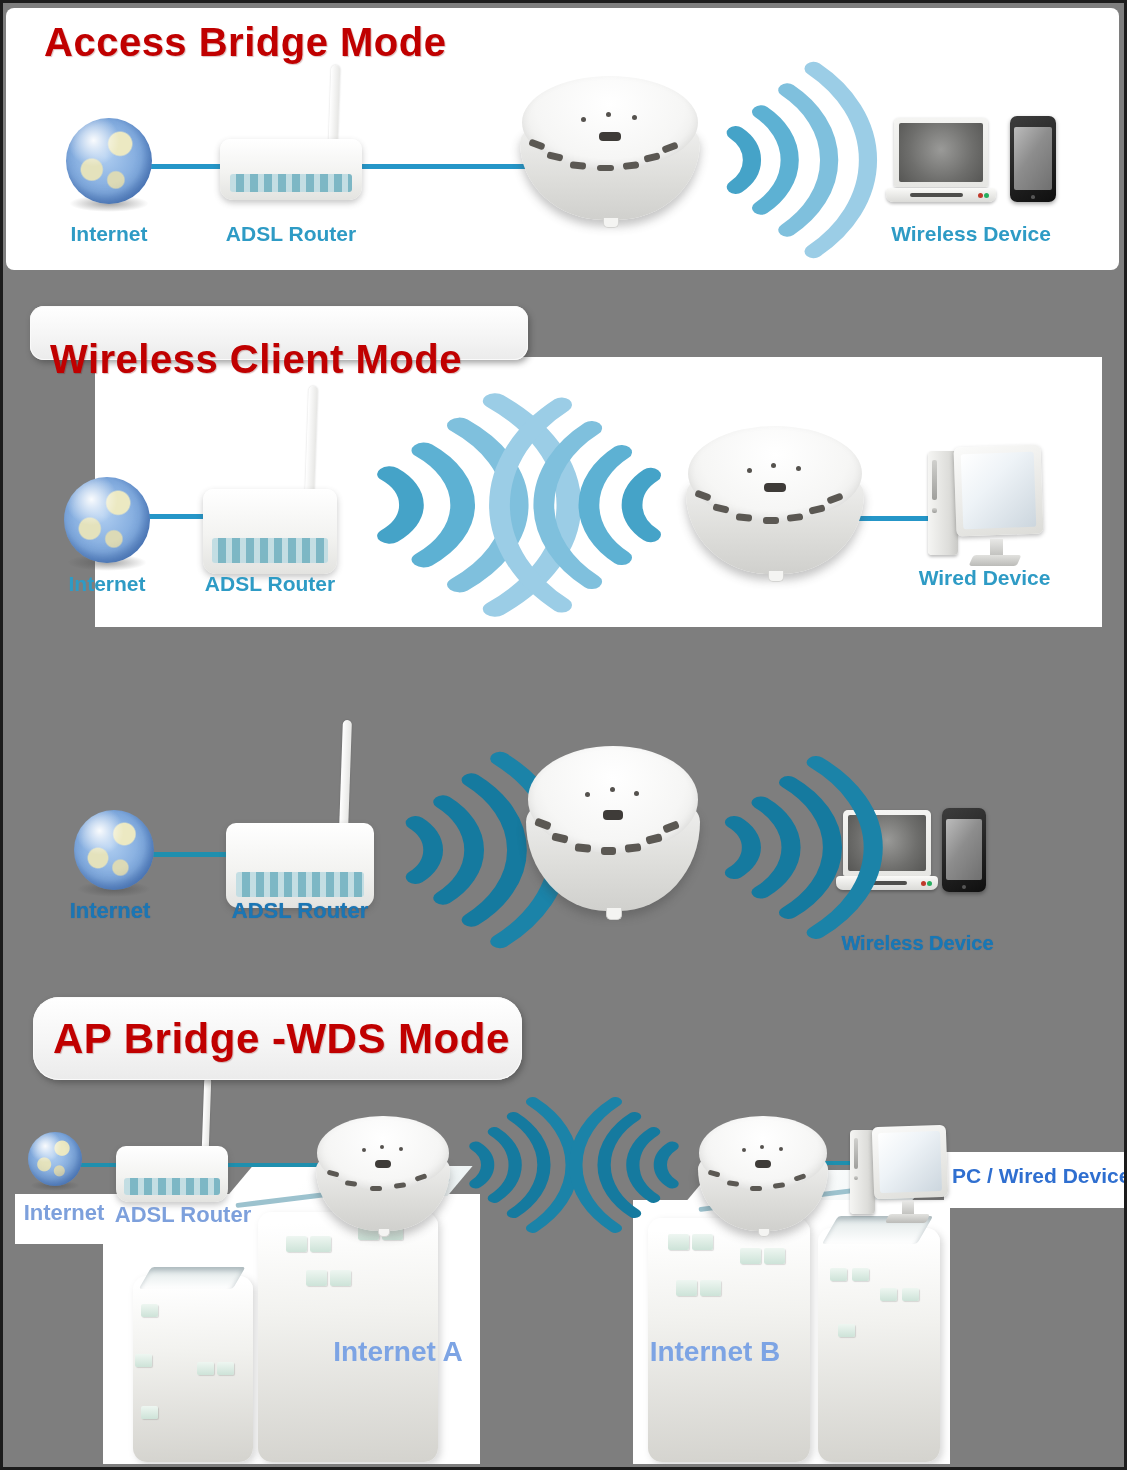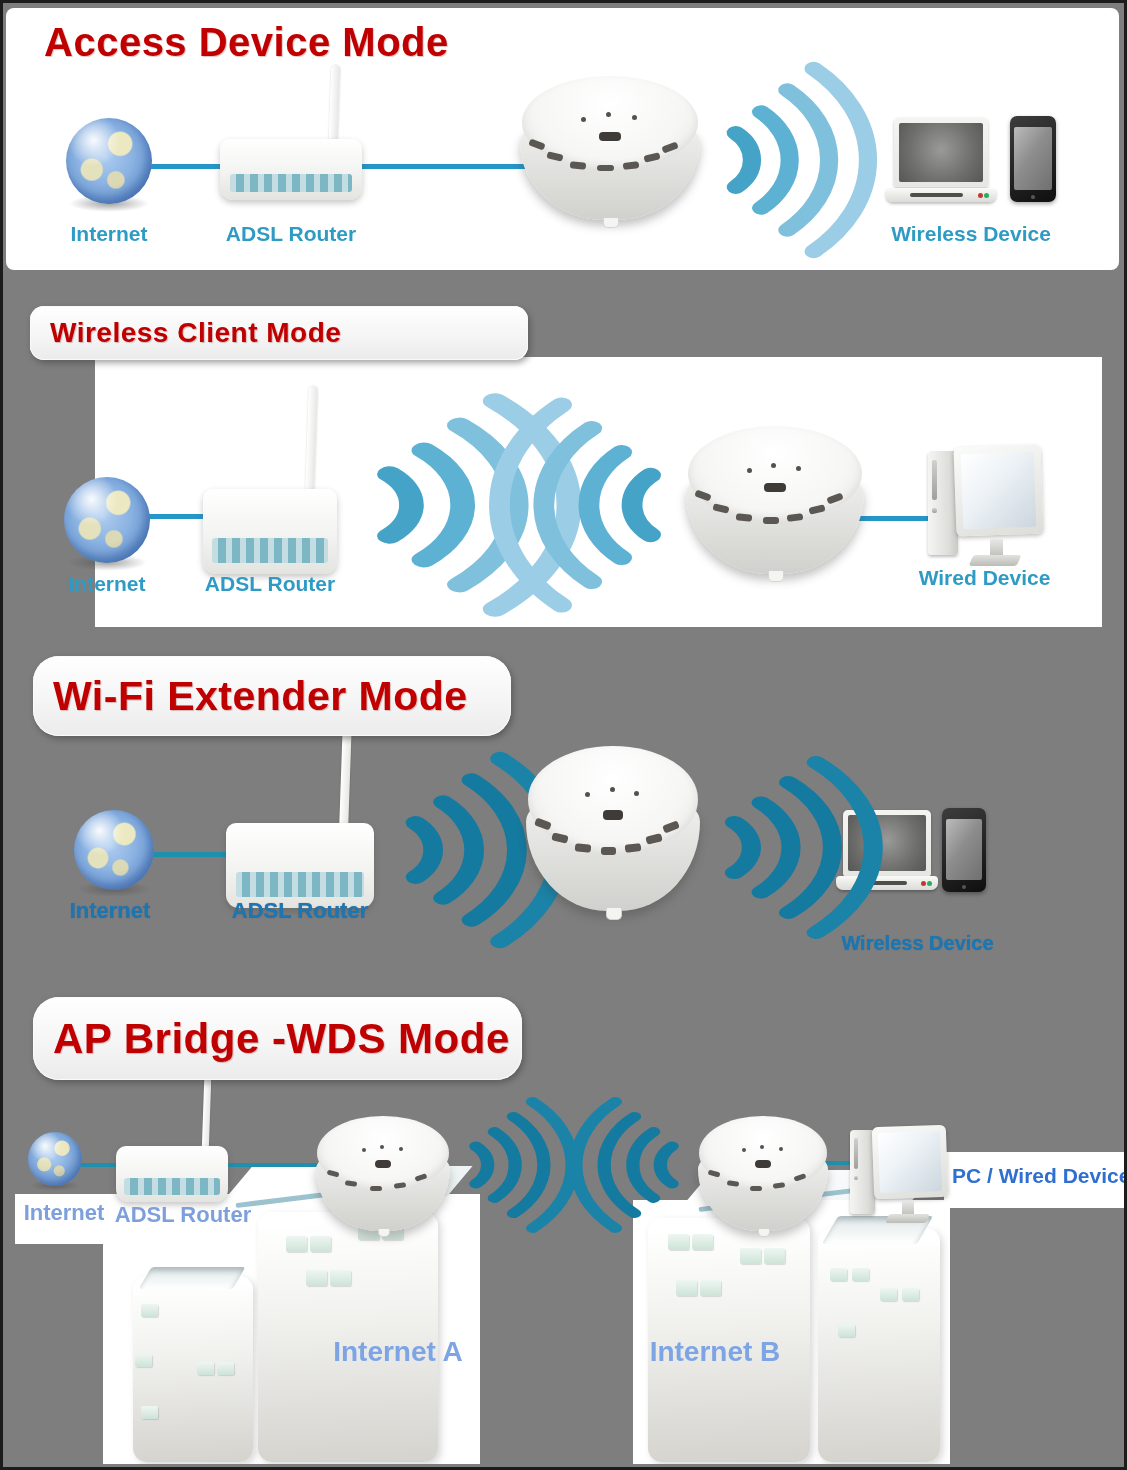--- a/index.html
+++ b/index.html
@@ -123,21 +123,21 @@
     transform:skewX(-40deg);z-index:1;}
   .parapet{position:absolute;height:5px;background:#9cc2ce;z-index:2;border-radius:2px;}
 </style>
 </head>
 <body>
 
 <div class="screen">
 
   <div class="panel" style="left:6px;top:8px;width:1113px;height:262px;border-radius:8px;"></div>
 
-  <div class="rtitle" style="left:44px;top:20px;font-size:40px;">Access Device Mode</div>
+  <div class="rtitle" style="left:44px;top:20px;font-size:40px;">Access Bridge Mode</div>
 
   <div class="hline" style="left:140px;top:164px;width:392px;"></div>
 
   <div class="globe" style="left:66px;top:118px;width:86px;height:86px;">
       <i class="gshadow"></i>
       <i class="gball"></i>
     </div>
   <div class="lbl" style="left:56px;top:222px;width:106px;">Internet</div>
 
   <div class="router" style="left:220px;top:68px;width:142px;height:132px;">
@@ -182,21 +182,21 @@
         <span class="led g"></span>
       </div>
   </div>
   <div class="phone" style="left:1010px;top:116px;width:46px;height:86px;">
       <i class="pscr"></i>
       <i class="phome"></i>
     </div>
   <div class="lbl" style="left:876px;top:222px;width:190px;">Wireless Device</div>
 
   <div class="pill" style="left:30px;top:306px;width:498px;height:54px;border-radius:14px;">
-    <span style="font-size:28px;line-height:54px;">Wireless Client Mode</span>
+    <span style="font-size:40px;line-height:54px;margin-top:26px;">Wireless Client Mode</span>
   </div>
   <div class="panel" style="left:95px;top:357px;width:1007px;height:270px;"></div>
 
   <div class="hline" style="left:138px;top:514px;width:80px;"></div>
   <div class="globe" style="left:64px;top:477px;width:86px;height:86px;">
       <i class="gshadow"></i>
       <i class="gball"></i>
     </div>
   <div class="lbl" style="left:52px;top:572px;width:110px;">Internet</div>
 
@@ -245,23 +245,20 @@
         <i class="s2"></i>
       </div>
     <div class="dmon">
         <i class="dscr"></i>
       </div>
     <i class="dstand"></i>
       <i class="dfoot"></i>
   </div>
   <div class="lbl" style="left:912px;top:566px;width:145px;">Wired Device</div>
 
-  <div class="pill" style="left:33px;top:656px;width:478px;height:80px;border-radius:26px;">
-    <span style="font-size:41px;line-height:80px;">Wi-Fi Extender Mode</span>
-  </div>
 
   <div class="hline dk" style="left:142px;top:852px;width:92px;"></div>
   <div class="globe" style="left:74px;top:810px;width:80px;height:80px;">
       <i class="gshadow"></i>
       <i class="gball"></i>
     </div>
   <div class="lbl dk" style="left:52px;top:898px;width:116px;">Internet</div>
 
   <div class="router" style="left:226px;top:724px;width:148px;height:184px;">
     <i class="antenna"></i>

